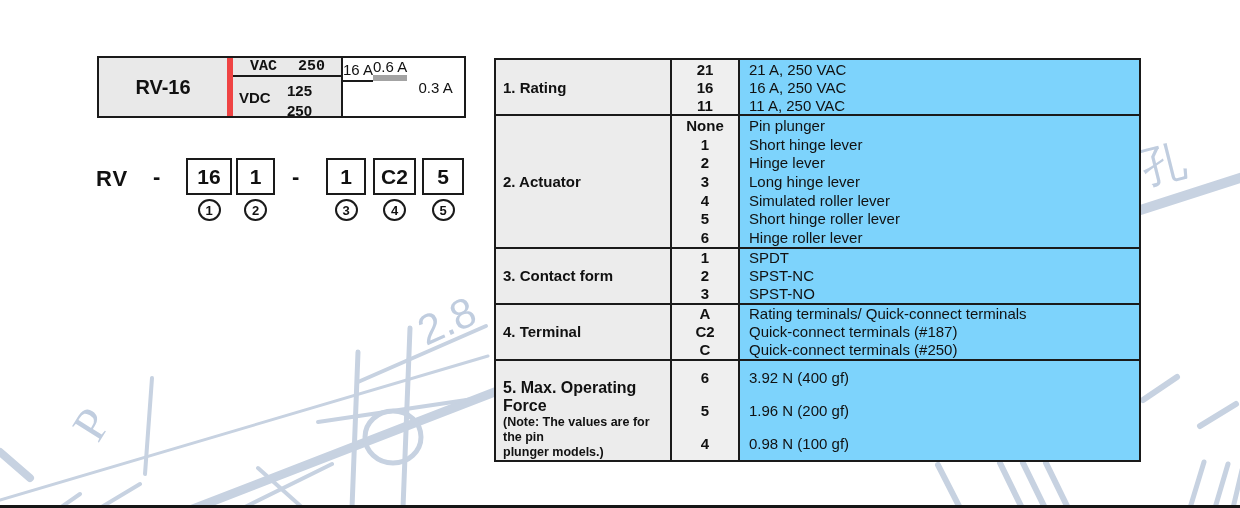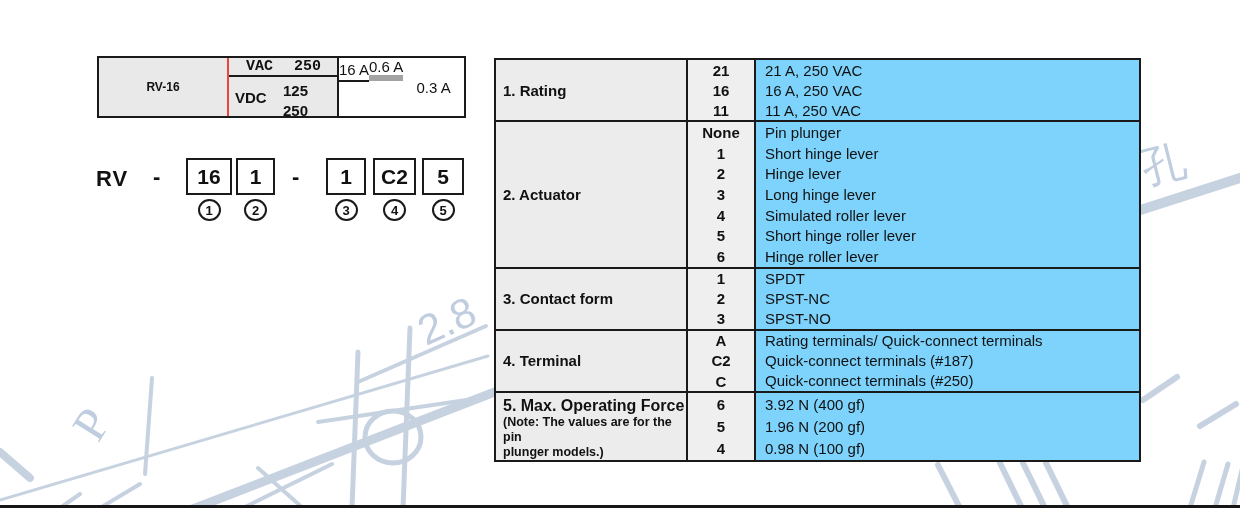--- a/index.html
+++ b/index.html
@@ -8,23 +8,23 @@
     font-family:"Liberation Sans",sans-serif;color:#111;
   }
   
   #wm{position:absolute;left:0;top:0;z-index:0;pointer-events:none;}
   
   .spec-table{
     position:absolute;left:97px;top:56px;width:369px;height:62px;
     border:2px solid #1a1a1a;box-sizing:border-box;display:flex;z-index:2;background:#fff;
   }
   .st-model{
-    width:128px;border-right:2px solid #ef4444;background:#e9e9e9;
+    width:128px;border-right:6px solid #ef4444;background:#e9e9e9;
     display:flex;align-items:center;justify-content:center;
-    font-weight:bold;font-size:12px;
+    font-weight:bold;font-size:20px;
   }
   .st-mid{width:110px;border-right:2px solid #1a1a1a;background:#e9e9e9;display:flex;flex-direction:column;box-sizing:border-box;}
   .st-vac-row{height:22px;border-bottom:2px solid #1a1a1a;display:flex;align-items:flex-start;padding-left:17px;box-sizing:content-box;font-family:Liberation Mono, monospace;}
   .st-vac-row .st-lab{width:48px;font-weight:bold;font-size:15px;}
   .st-vac-row .st-num{font-weight:bold;font-size:15px;}
   .st-vdc-row{flex:1;display:flex;align-items:center;padding-left:6px;}
   .st-vdc-row .st-lab{width:48px;font-weight:bold;font-size:15px;}
   .st-vdc-vals{display:flex;flex-direction:column;justify-content:space-around;height:100%;margin-top:8px;}
   .st-vdc-vals span{font-weight:bold;font-size:15px;line-height:16px;}
   .st-vals{flex:1;background:#fff;display:flex;flex-direction:row;}
@@ -55,26 +55,26 @@
   .seg4{left:326px;width:42px;}
   
   .code-table{
     position:absolute;left:494px;top:58px;width:647px;height:404px;
     border:2px solid #1a1a1a;box-sizing:border-box;background:#fff;z-index:2;
     display:flex;flex-direction:column;
   }
   .ct-section{display:flex;border-bottom:2px solid #1a1a1a;box-sizing:content-box;}
   .ct-section:last-child{border-bottom:none;flex:1;}
   .ct-label{
-    width:192px;border-right:2px solid #1a1a1a;background:#ececec;
+    width:176px;border-right:2px solid #1a1a1a;background:#ececec;
     display:flex;flex-direction:column;justify-content:center;
     padding-left:7px;box-sizing:border-box;
   }
   .ct-label-title{font-weight:bold;font-size:15px;}
-  .ct-section.s-force .ct-label{justify-content:flex-start;padding-top:4px;}
+  .ct-section.s-force .ct-label{justify-content:flex-start;padding-top:18px;}
   .ct-section.s-force .ct-label-title{font-size:16px;}
   .ct-label-note{font-weight:bold;font-size:12.5px;line-height:15px;}
   .ct-codes{
     width:68px;border-right:2px solid #1a1a1a;background:#efefef;
     display:flex;flex-direction:column;justify-content:space-around;box-sizing:border-box;
   }
   .ct-code{flex:1;display:flex;align-items:center;justify-content:center;font-weight:bold;font-size:15px;}
   .ct-descs{flex:1;background:#7dd3fc;display:flex;flex-direction:column;justify-content:flex-end;padding-left:9px;box-sizing:border-box;}
   .ct-desc{flex:1;display:flex;align-items:center;font-size:15px;}
   .h-rating{height:61px;} .h-actuator{height:147px;} .h-contact{height:61px;} .h-terminal{height:61px;}

